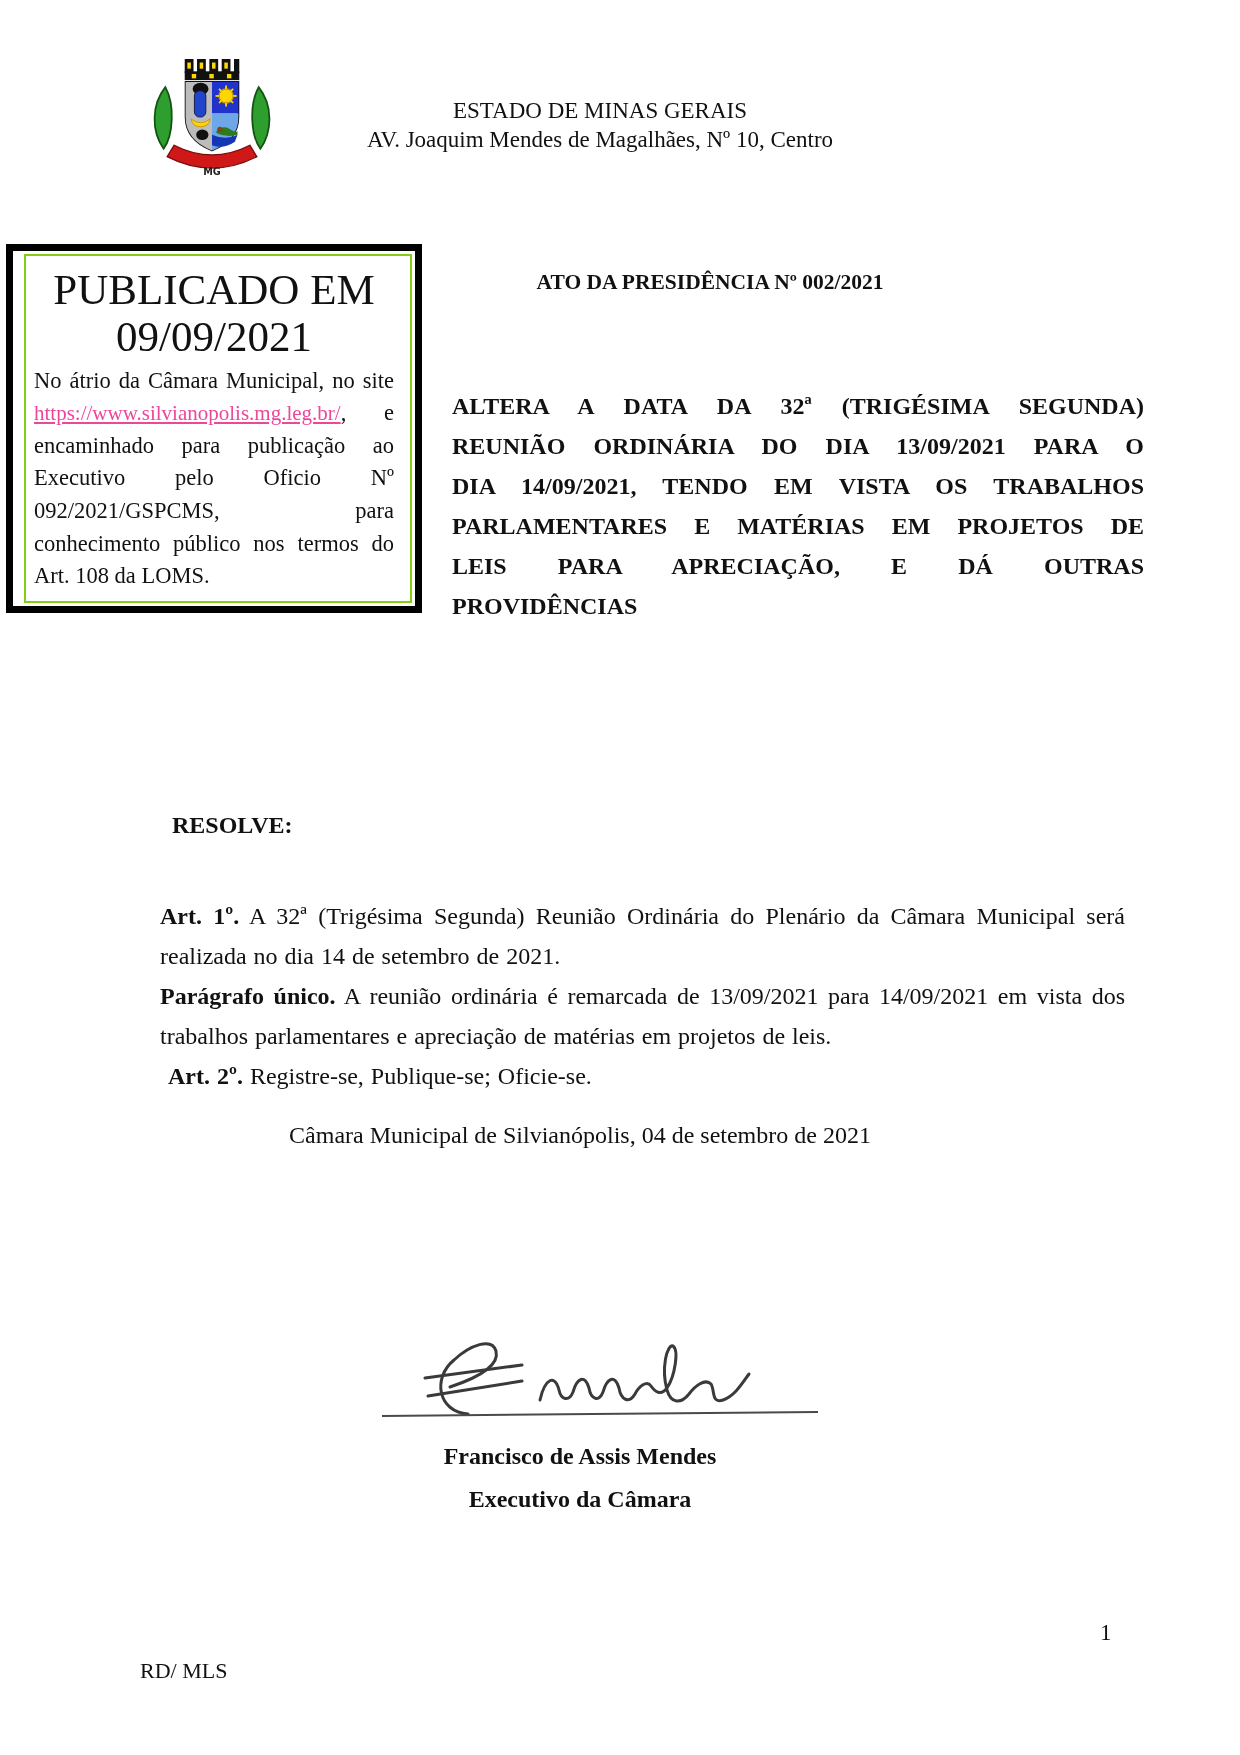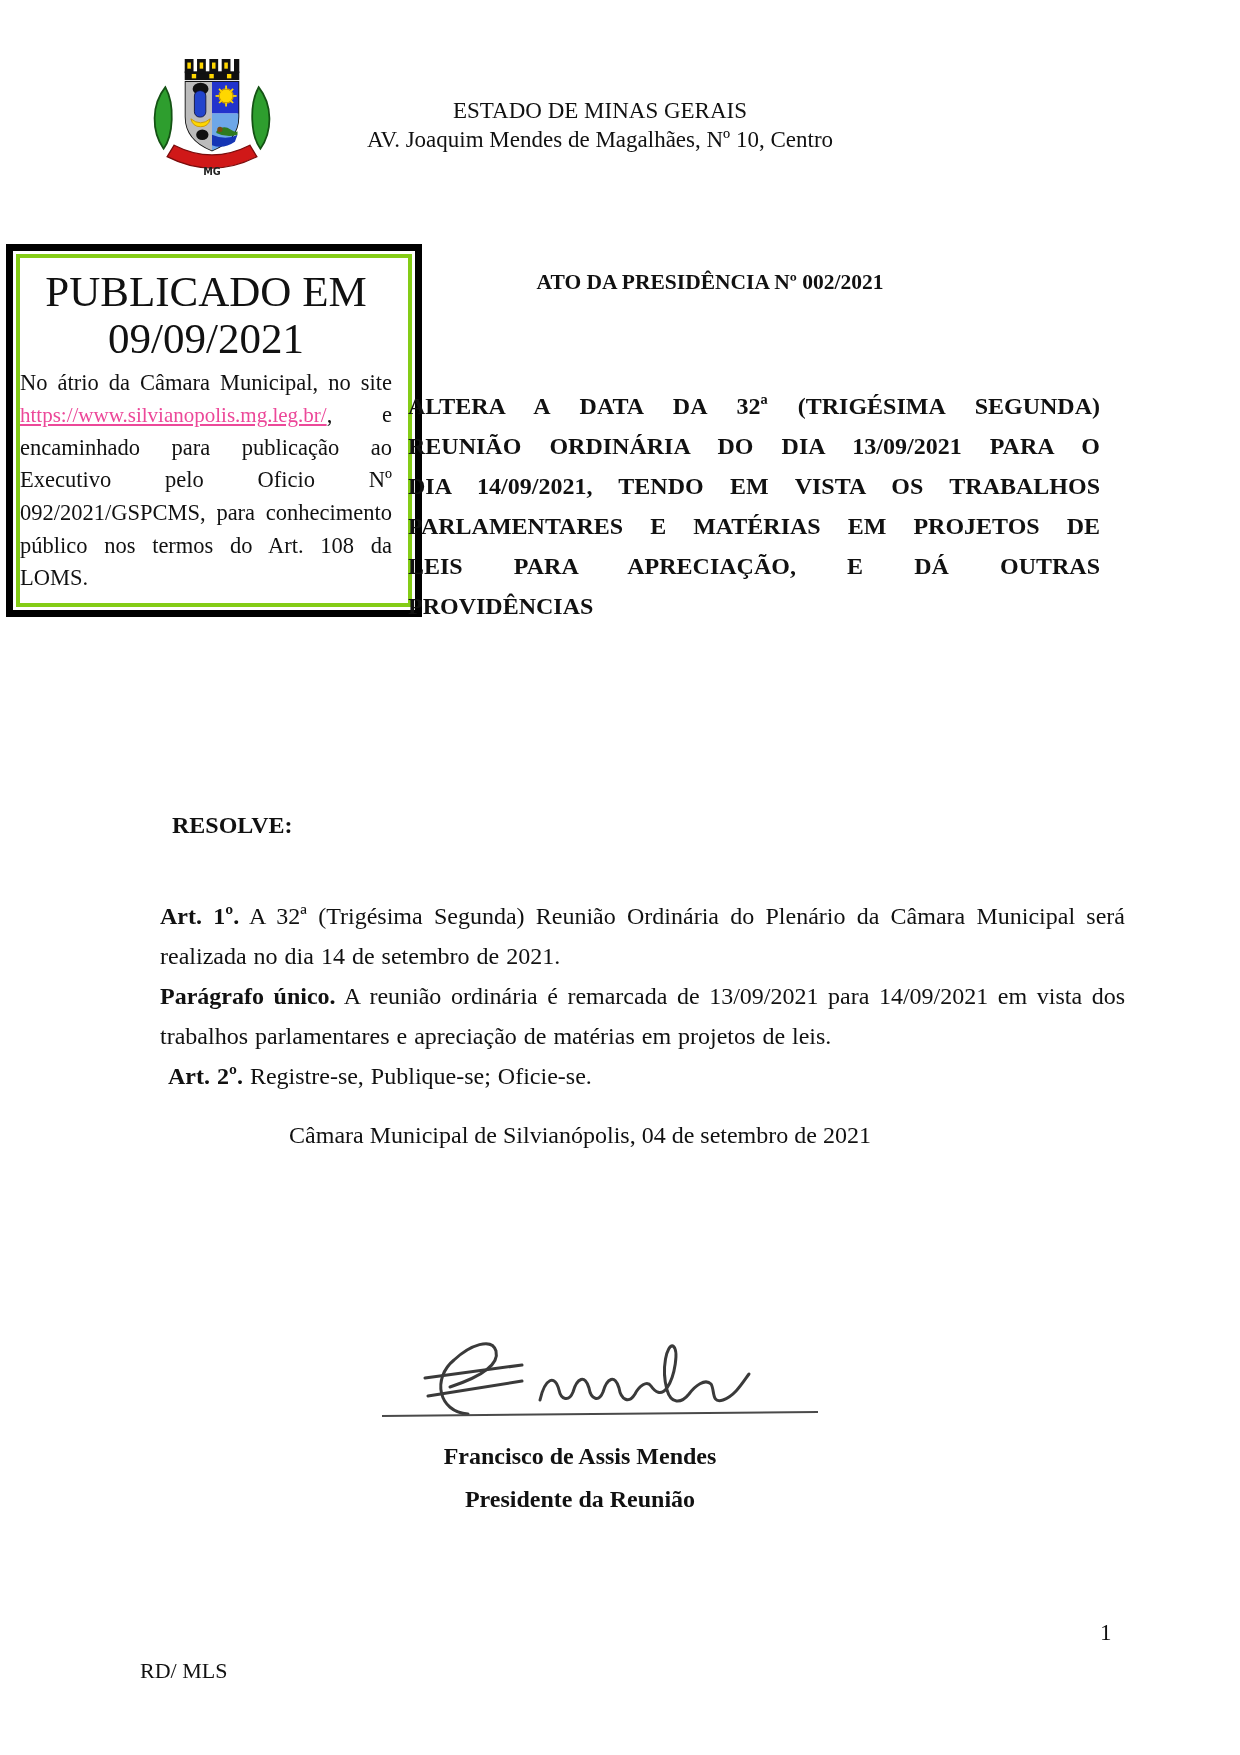--- a/index.html
+++ b/index.html
@@ -20,32 +20,33 @@
   .header-title{font-size:27px;font-weight:bold;letter-spacing:.5px;margin:0 0 3px 0;}
   .header-sub{font-size:23px;margin:0 0 3px 0;}
   .header-addr{font-size:23px;margin:0;}
 
   
   .pub-box{
     left:6px;top:244px;width:416px;min-height:306px;
     border:7px solid #000;padding:3px;box-sizing:border-box;background:#fff;
   }
   .pub-inner{
-    border:4px solid #84cc16;box-sizing:border-box;height:100%;
-    padding:10px 16px 8px 0;
+    border:2px solid #84cc16;box-sizing:border-box;height:100%;
+    padding:10px 16px 8px 8px;
+    margin-left:8px;
   }
   .pub-title{font-size:43px;line-height:1.1;text-align:center;margin:0;font-weight:normal;}
   .pub-date{font-size:43px;line-height:1.1;text-align:center;margin:0 0 4px 0;font-weight:normal;}
   .pub-note{font-size:22.5px;line-height:1.45;text-align:justify;margin:0;overflow-wrap:break-word;}
   .link{color:#ec4899;text-decoration:underline;font-size:21px;}
 
   
   .act-title{left:420px;top:270px;width:580px;text-align:center;font-size:21.5px;font-weight:bold;}
   .act-summary{
-    left:408px;top:386px;width:692px;
+    left:452px;top:386px;width:692px;
     font-size:24px;font-weight:bold;line-height:40px;
     text-align:justify;word-spacing:17px;
   }
   .preamble{
     left:160px;top:652px;width:965px;
     font-size:24px;line-height:40px;text-align:justify;text-indent:158px;word-spacing:2px;margin:0;
   }
   .resolve{left:172px;top:812px;font-size:24px;font-weight:bold;}
   .articles{left:160px;top:896px;width:965px;font-size:24px;line-height:40px;text-align:justify;}
   .articles p{margin:0;word-spacing:1px;}
@@ -152,18 +153,18 @@
       <g fill="none" stroke="#3a3a3a" stroke-width="3" stroke-linecap="round">
         <path d="M98,96 C68,94 62,60 84,42 C100,27 122,19 126,33 C130,49 104,61 80,69"></path>
         <path d="M55,60 L152,47"></path>
         <path d="M58,78 L152,63"></path>
         <path d="M170,82 C175,60 185,56 189,72 C191,82 199,84 203,74 C207,60 215,56 219,70 C221,82 229,84 233,74 C237,60 245,56 249,70 C251,82 259,86 265,76 C269,68 277,62 281,68 C285,74 291,78 297,70 C305,58 309,32 303,28 C297,26 291,50 297,72 C301,86 311,86 319,76 C325,68 335,60 341,66 C345,72 341,86 353,82 C365,78 373,64 379,56"></path>
       </g>
       <line x1="12" y1="98" x2="448" y2="94" stroke="#4a4a4a" stroke-width="2"></line>
     </svg>
   </div>
   <div class="abs sig-name">Francisco de Assis Mendes</div>
-  <div class="abs sig-role">Presidente da Reunião</div>
+  <div class="abs sig-role">Executivo da Câmara</div>
 
   <div class="abs page-num">1</div>
   <div class="abs footer-initials">RD/ MLS</div>
 
 </div>
 
 </body></html>

